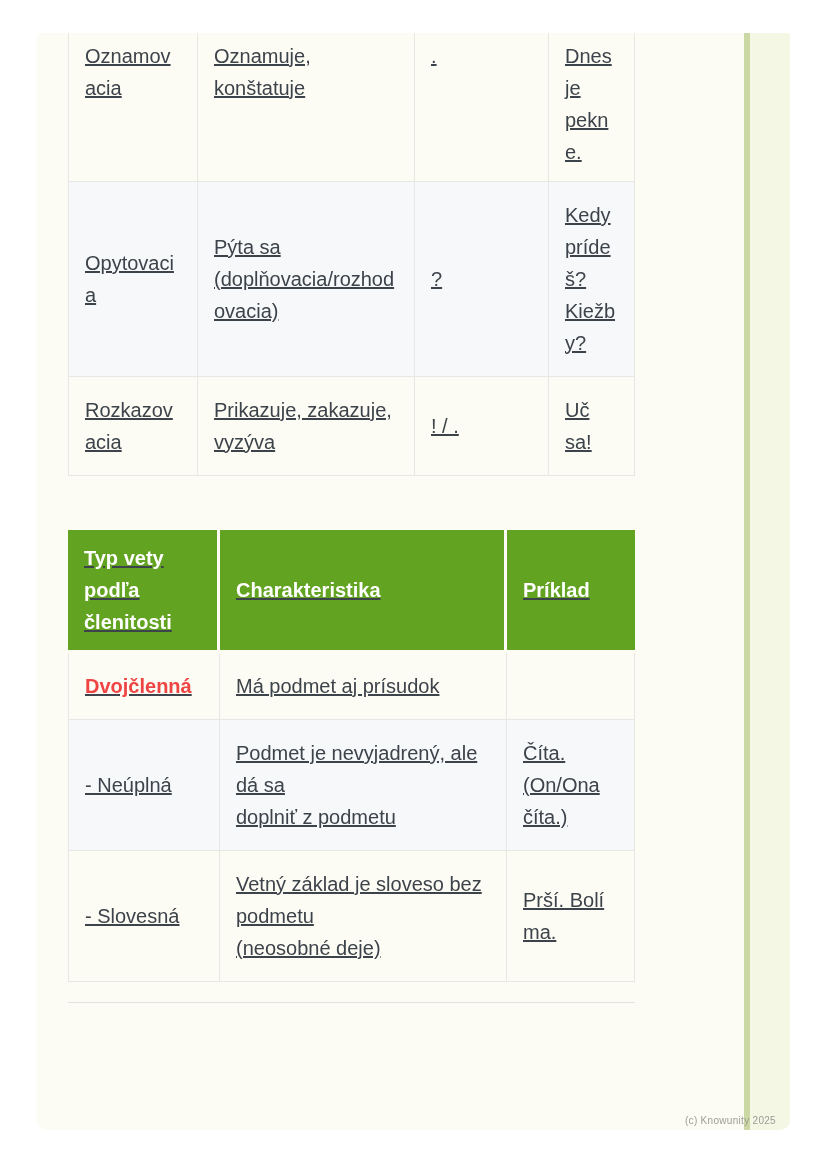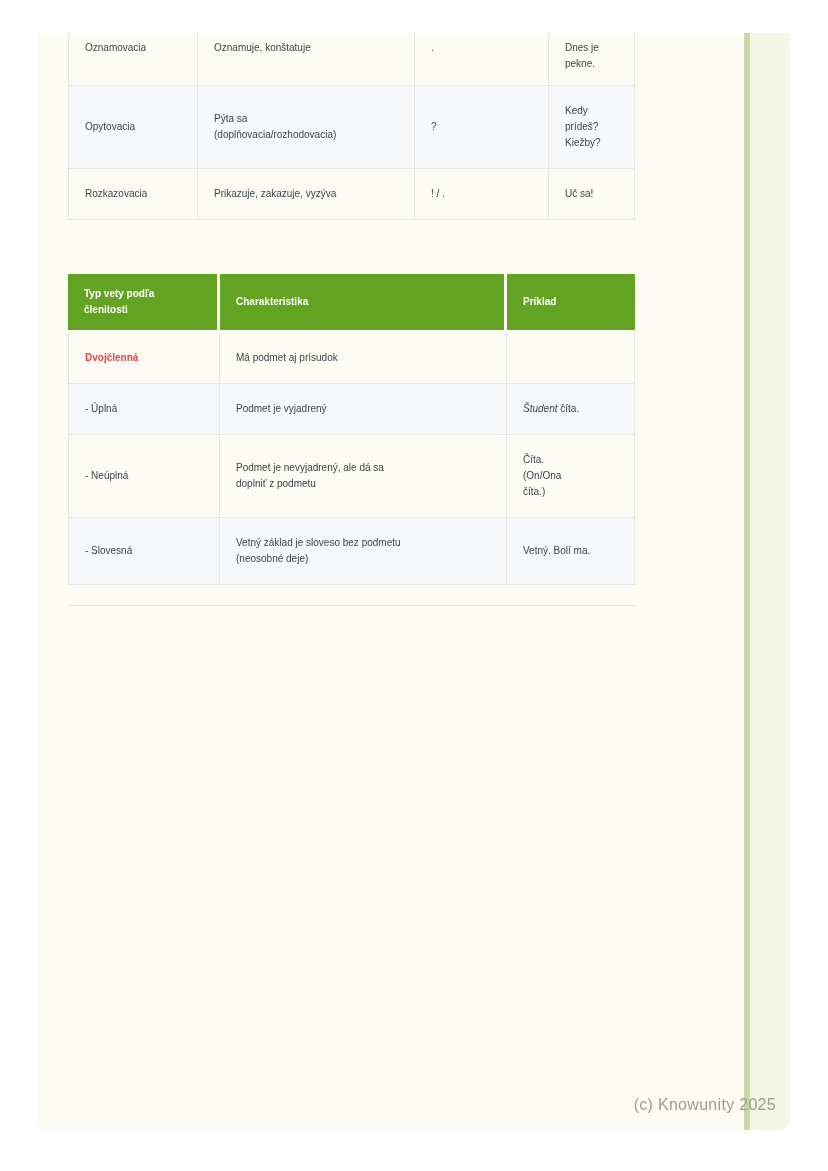--- a/index.html
+++ b/index.html
@@ -29,23 +29,24 @@
   .content{
     position:absolute;
     left:31px;top:0;
     width:567px;
   }
   table{
     border-collapse:separate;
     border-spacing:0;
     table-layout:fixed;
     width:567px;
-    font-size:10px;
+    font-size:20px;
     line-height:1.6;
     color:#3d434a;
+    text-decoration:underline;
   }
   td,th{
     padding:17px 16px;
     vertical-align:middle;
     white-space:pre-line;
     word-wrap:break-word;
   }
   
   tbody td{
     border-right:1px solid #e7e8e6;
@@ -79,22 +80,22 @@
   .bold{font-weight:700;color:#ef4444;}
   .it{font-style:italic;}
   .divider{
     border:none;
     border-top:1px solid #e3e3df;
     margin:20px 0 0 0;
     width:567px;
   }
   .copyright{
     position:absolute;
-    right:14px;bottom:16px;
-    font-size:16px;
+    right:14px;bottom:4px;
+    font-size:10px;
     letter-spacing:.3px;
     color:#9c9c95;
     z-index:2;
   }
 </style>
 </head>
 <body>
 
 <div class="page">
   <div class="edge-band"></div>
@@ -147,37 +148,32 @@
           <th>Príklad</th>
         </tr>
       </thead>
       <tbody>
         <tr>
           <td class="bold">Dvojčlenná</td>
           <td>Má podmet aj prísudok</td>
           <td></td>
         </tr>
         <tr>
-          <td>- Úplná</td>
-          <td>Podmet je vyjadrený</td>
-          <td><span class="it">Študent</span><span> číta.</span></td>
-        </tr>
-        <tr>
           <td>- Neúplná</td>
           <td>Podmet je nevyjadrený, ale dá sa
 doplniť z podmetu</td>
           <td>Číta.
 (On/Ona
 číta.)</td>
         </tr>
         <tr>
           <td>- Slovesná</td>
           <td>Vetný základ je sloveso bez podmetu
 (neosobné deje)</td>
-          <td>Vetný. Bolí ma.</td>
+          <td>Prší. Bolí ma.</td>
         </tr>
       </tbody>
     </table>
 
     <hr class="divider">
   </div>
 
   <div class="copyright">(c) Knowunity 2025</div>
 </div>
 

